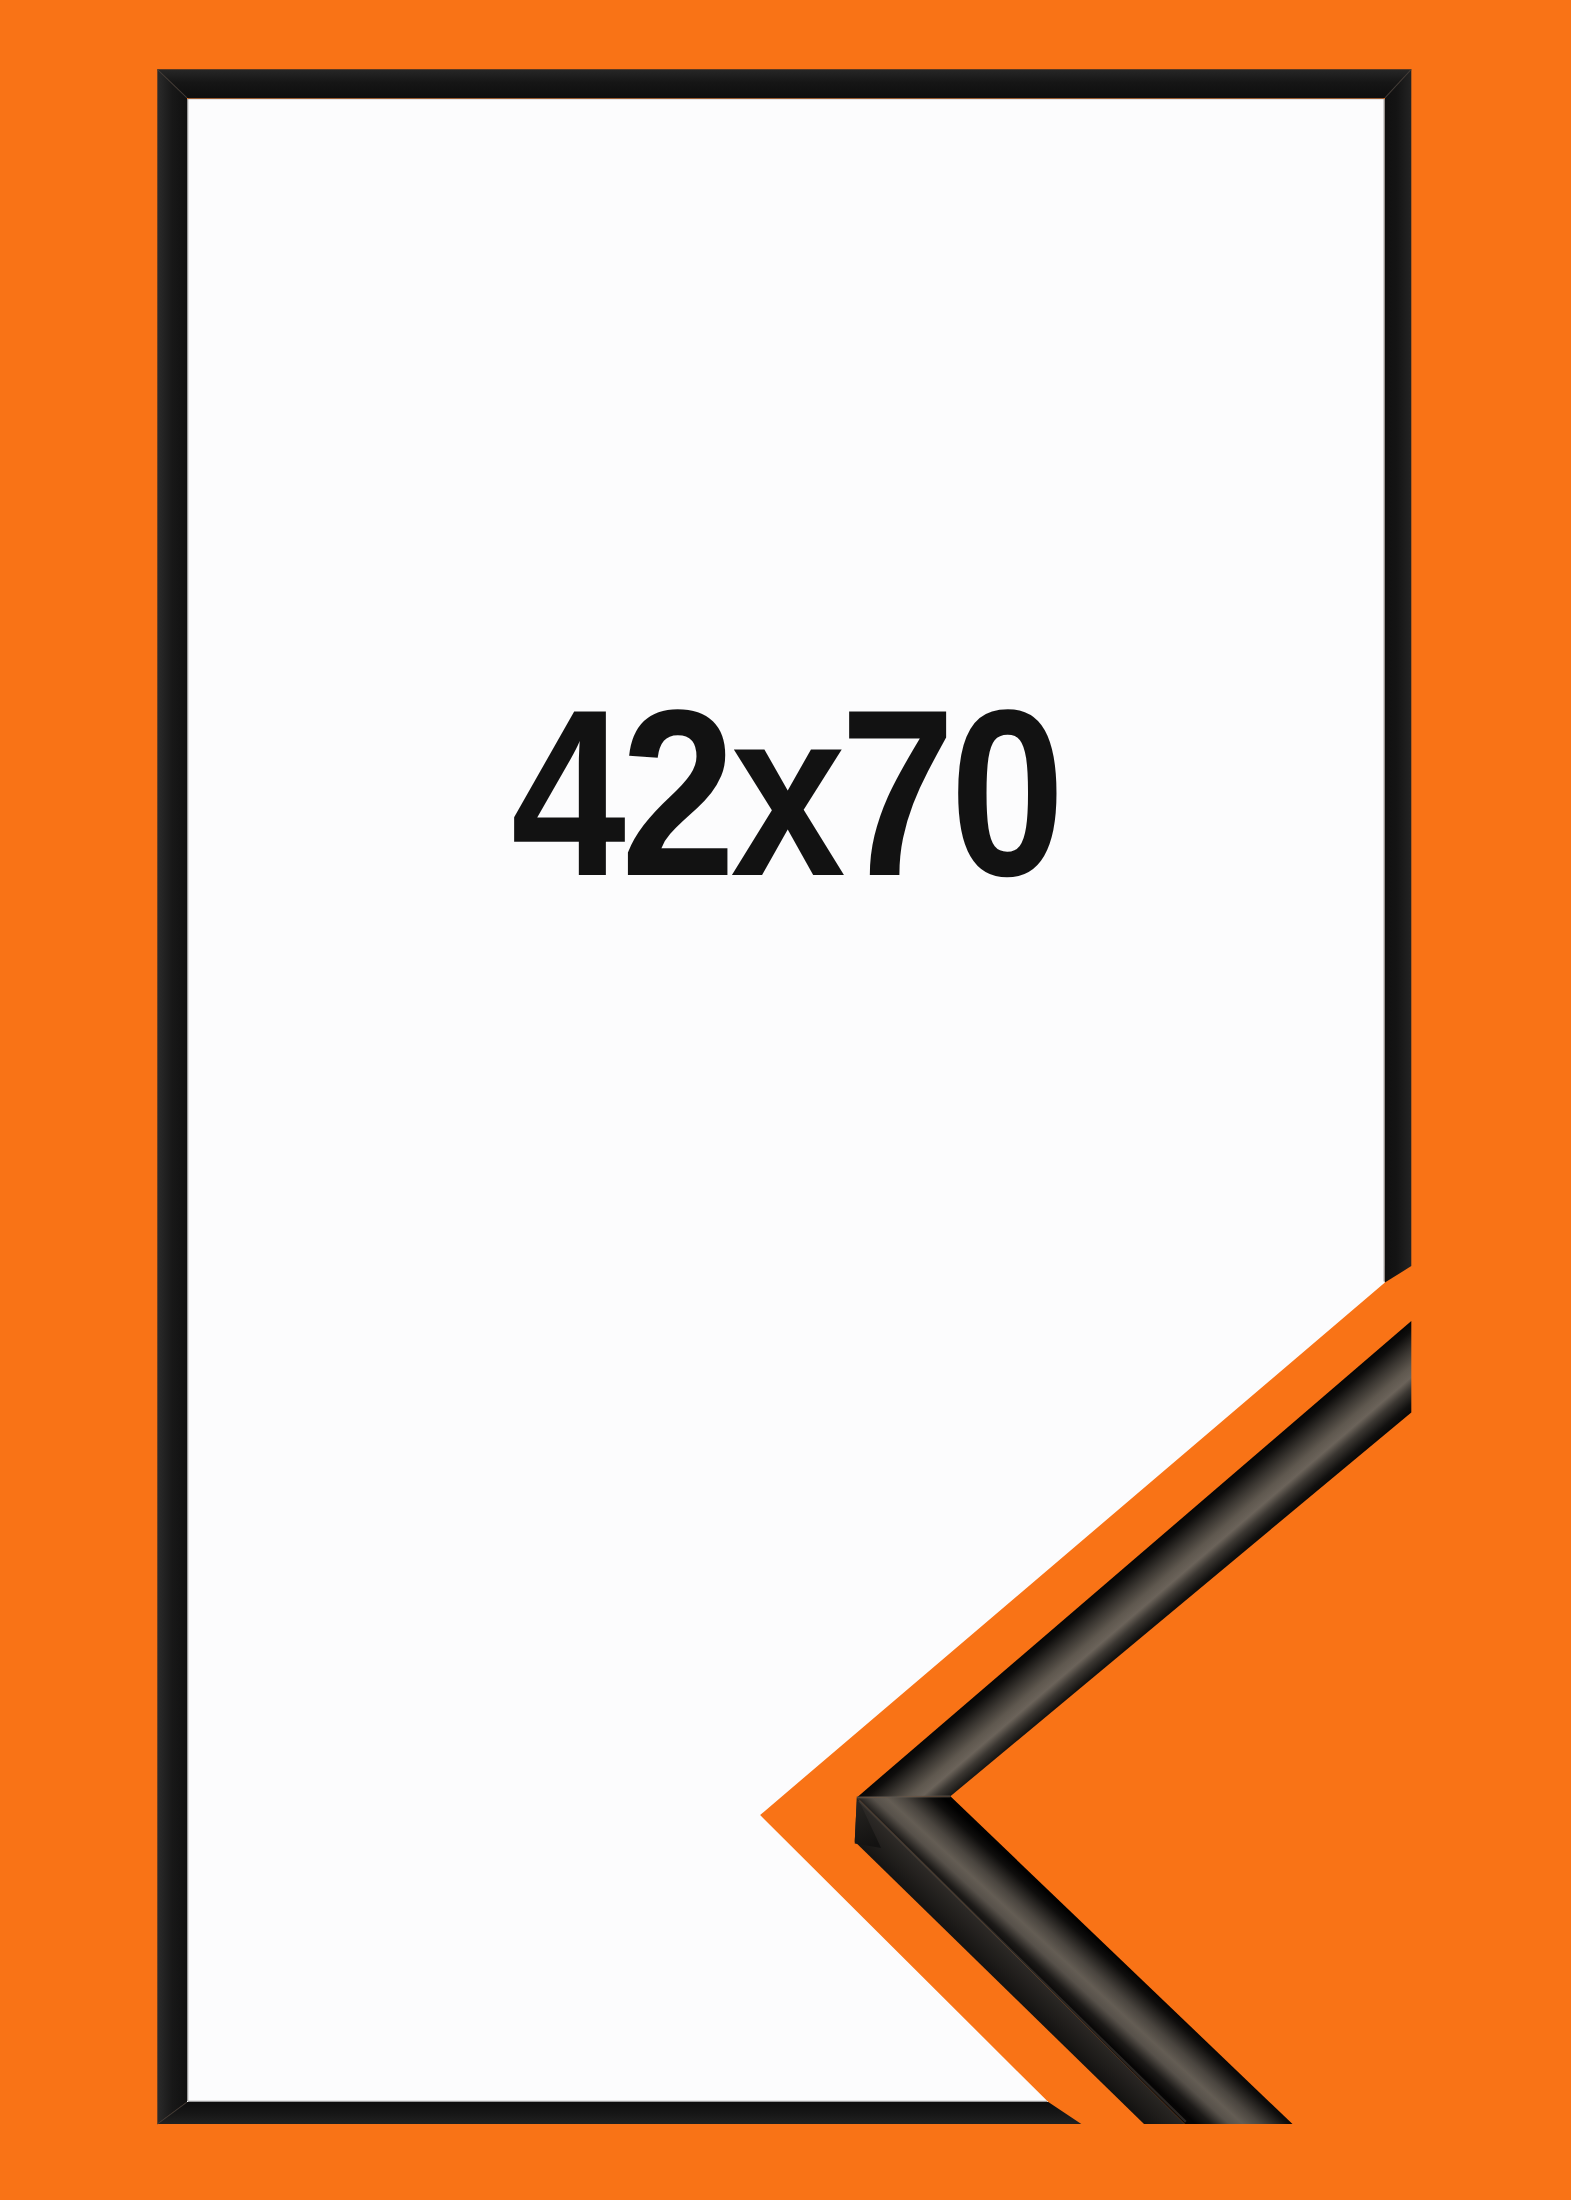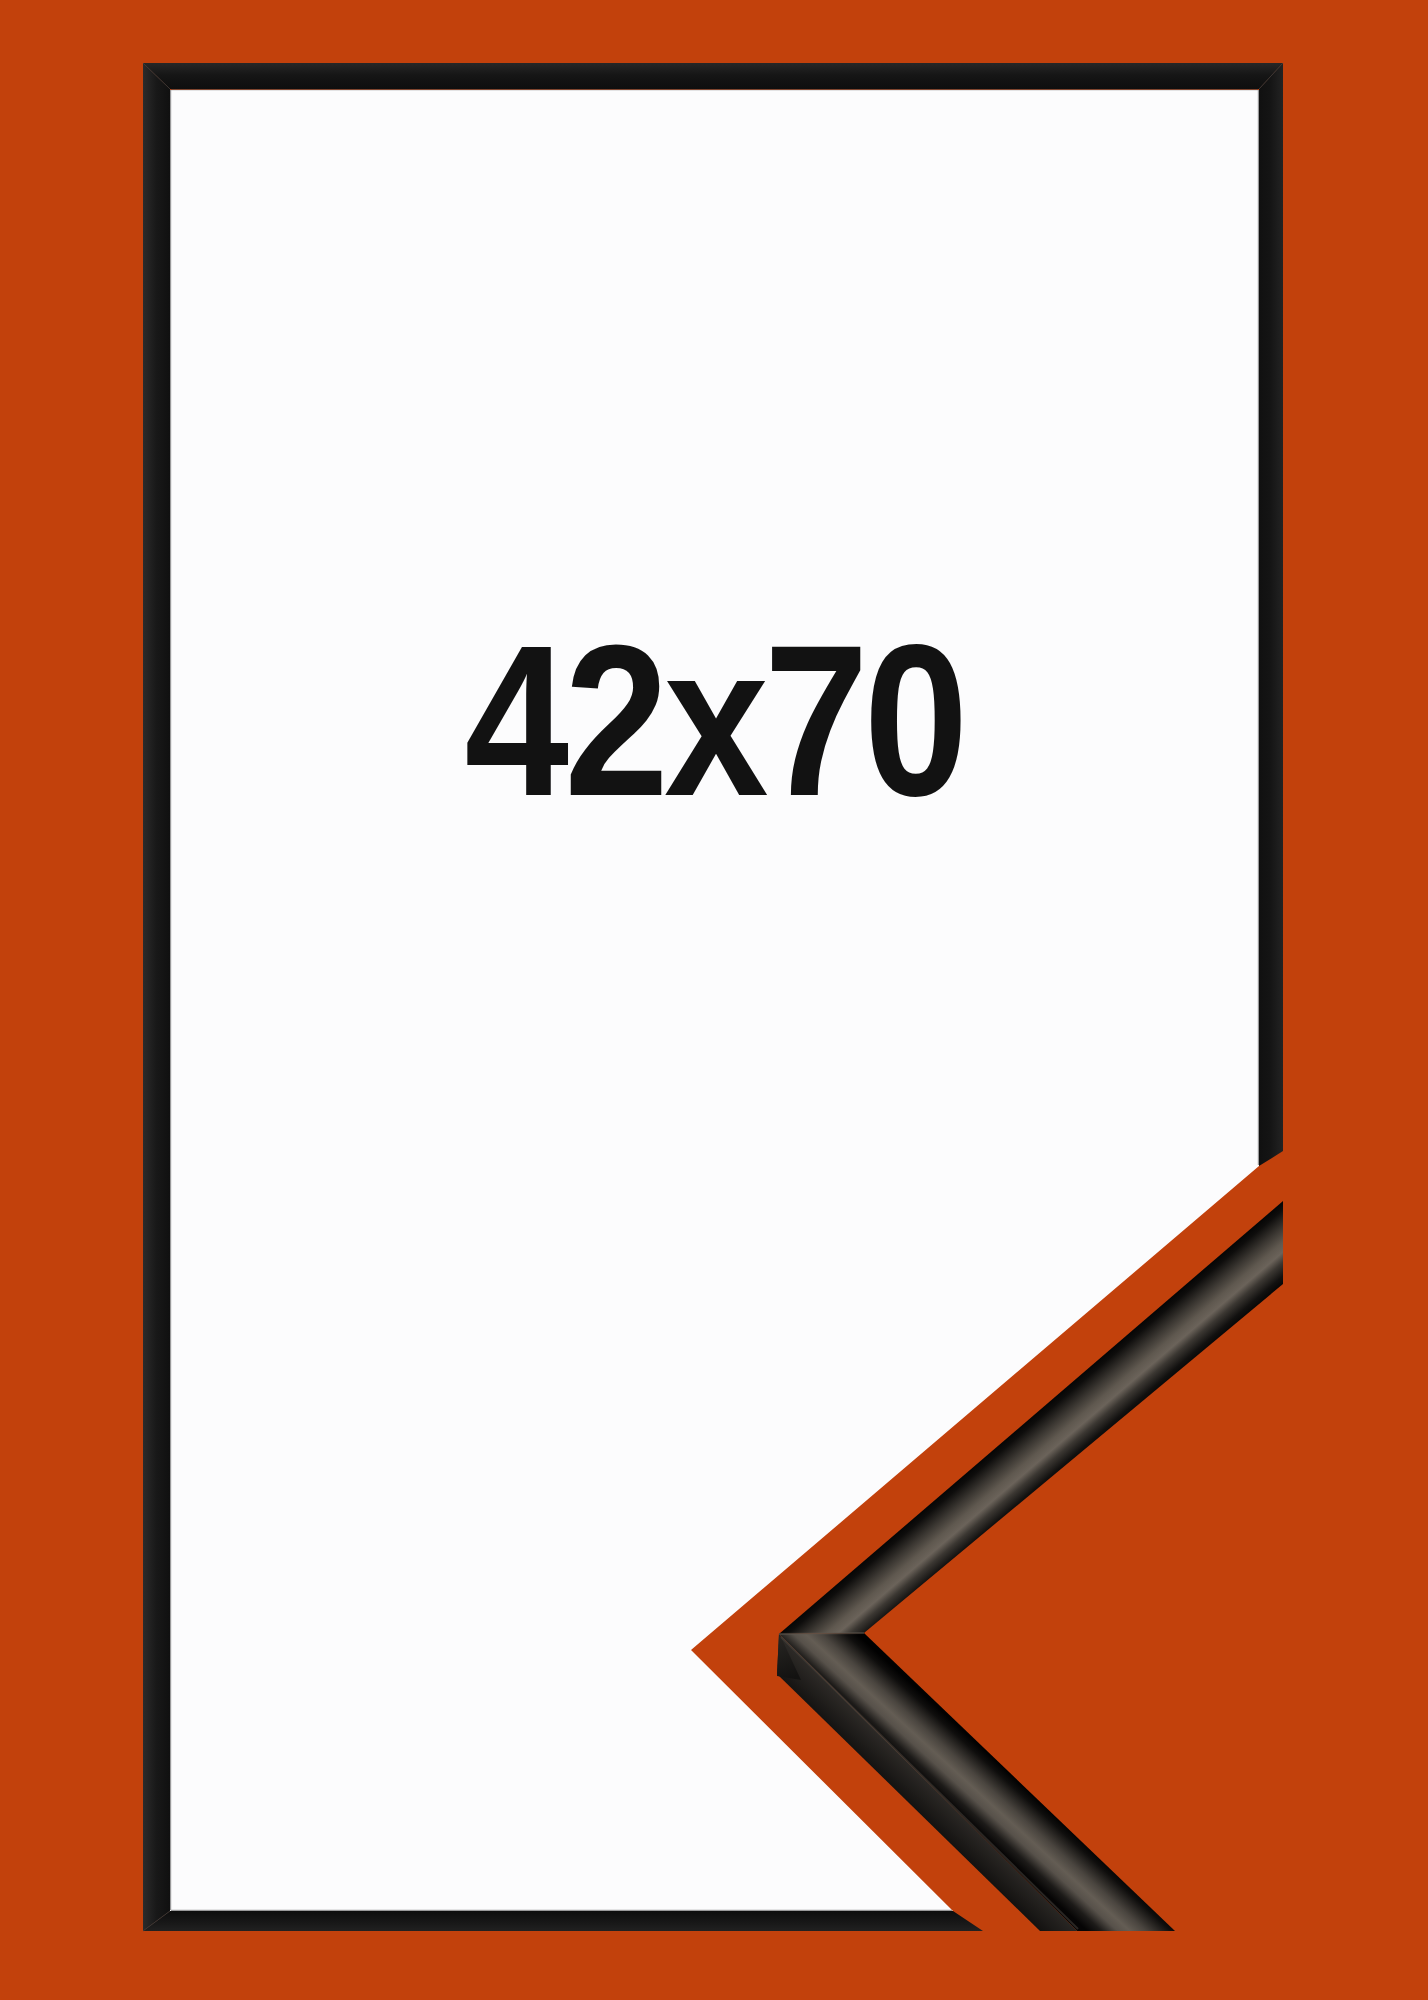--- a/index.html
+++ b/index.html
@@ -4,21 +4,21 @@
 <style>
   html, body {
     margin: 0;
     padding: 0;
     background: #f0f0f1;
   }
   .stage {
     position: relative;
     width: 1428px;
     height: 2000px;
-    background: #c2410c;
+    background: #f97316;
     overflow: hidden;
     font-family: "Liberation Sans", sans-serif;
   }
   .render-svg {
     position: absolute;
     left: 0;
     top: 0;
     width: 1428px;
     height: 2000px;
     display: block;

